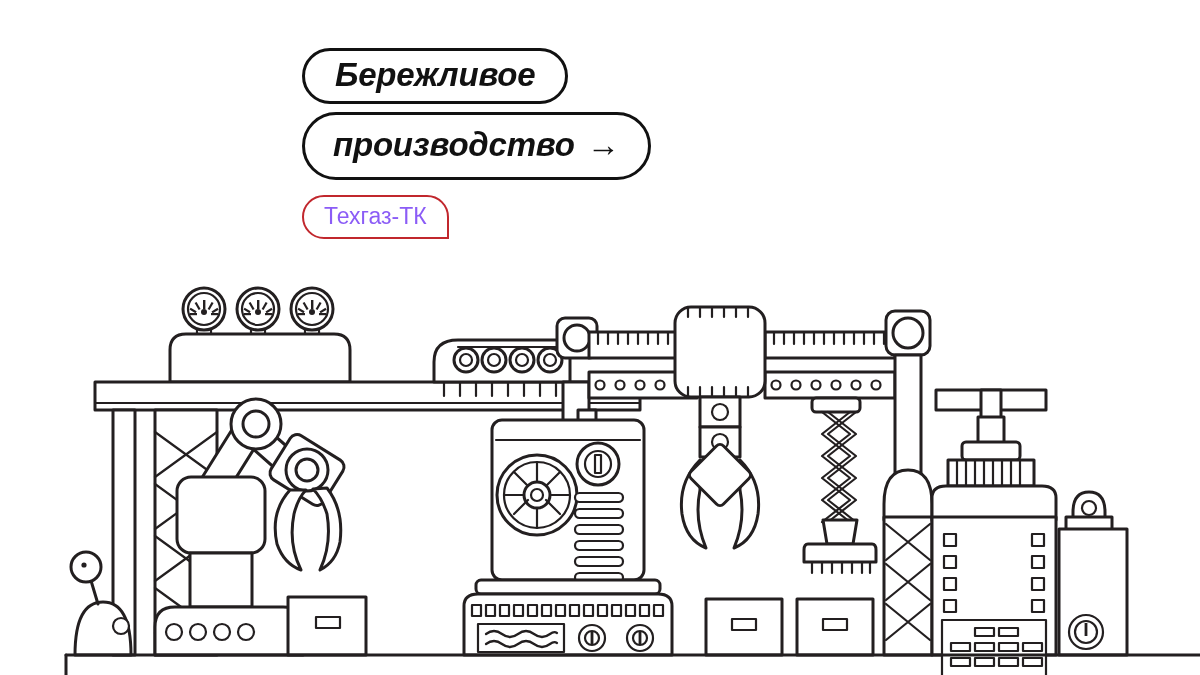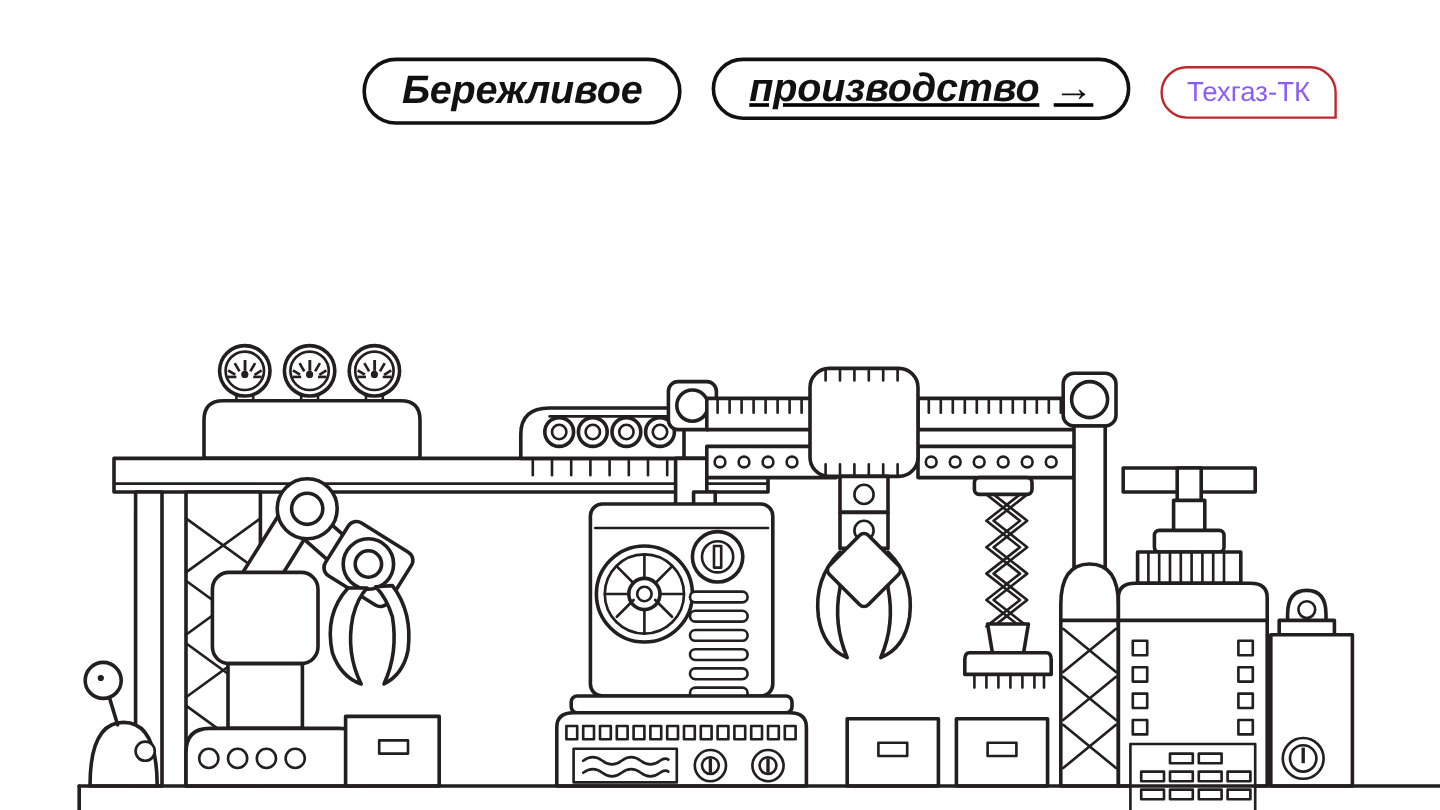--- a/index.html
+++ b/index.html
@@ -22,35 +22,35 @@
     height: 675px;
     background: #ffffff;
   }
 
   
   .headline {
     position: absolute;
     left: 302px;
     top: 48px;
     display: flex;
-    flex-direction: row;
+    flex-direction: column;
     align-items: flex-start;
-    gap: 25px;
+    gap: 8px;
   }
   .pill {
     border: 3px solid #111111;
     border-radius: 999px;
     background: #ffffff;
     display: inline-flex;
     align-items: center;
     justify-content: flex-start;
     box-sizing: border-box;
   }
   .pill-1 { height: 56px; padding: 0 30px 3px 30px; }
-  .pill-2 { height: 52px; padding: 0 28px 3px 28px; text-decoration: underline; }
+  .pill-2 { height: 68px; padding: 0 28px 3px 28px; }
   .pill-text {
     font-style: italic;
     font-weight: 700;
     font-size: 33px;
     line-height: 1;
     letter-spacing: -0.2px;
     color: #111111;
     white-space: nowrap;
   }
   .arrow-glyph {

